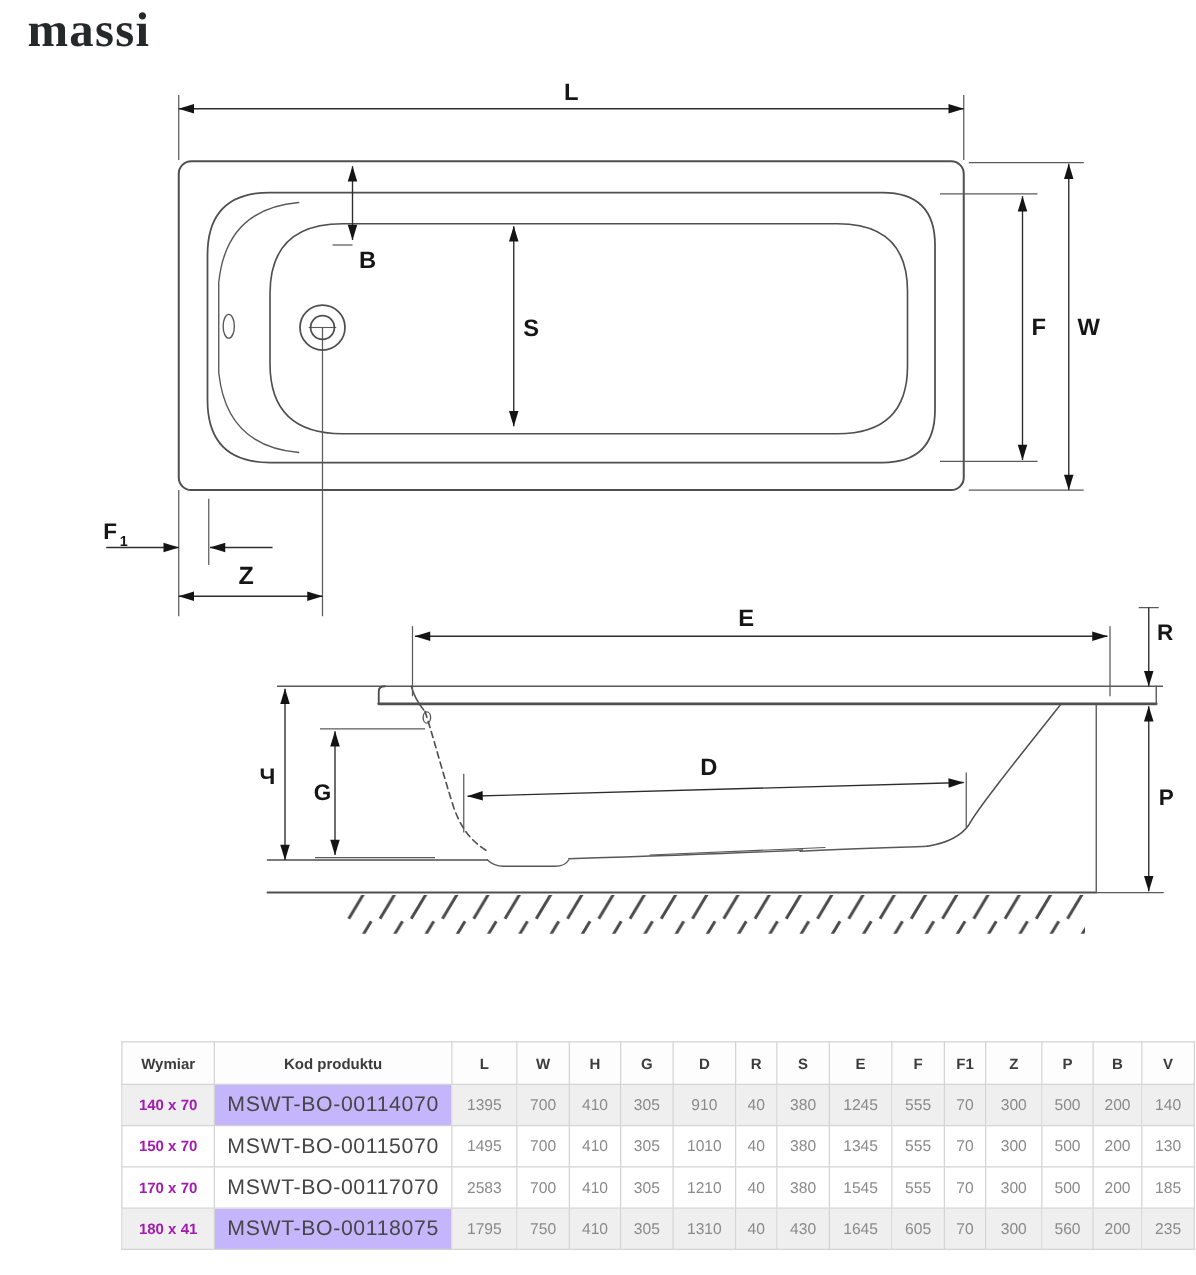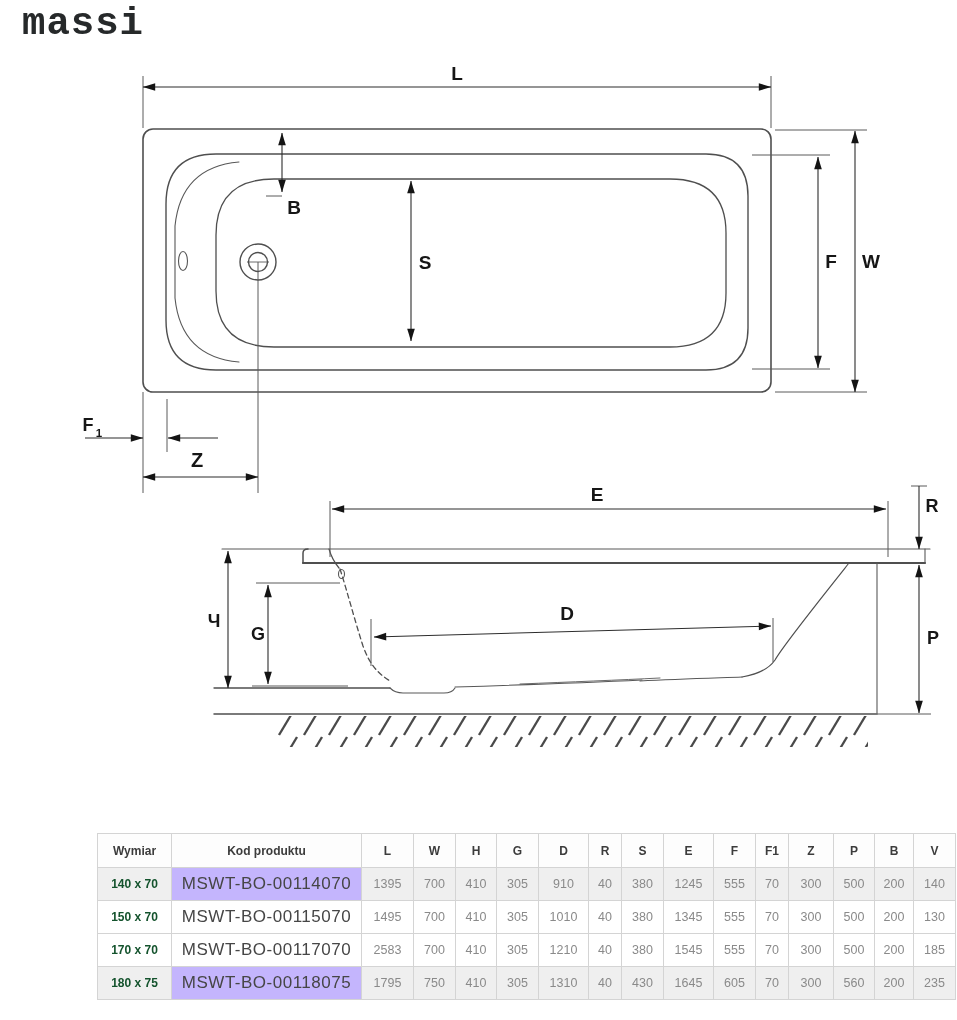--- a/index.html
+++ b/index.html
@@ -1,34 +1,34 @@
 <!DOCTYPE html>
 <html><head>
 <meta charset="utf-8">
 <style>
   html,body{margin:0;padding:0;background:#ffffff;}
   #stage{position:relative;width:957px;height:1020px;background:#ffffff;overflow:hidden;
          font-family:"Liberation Sans",sans-serif;}
-  .logo{position:absolute;left:22px;top:2px;font-family:Liberation Mono, monospace;
+  .logo{position:absolute;left:22px;top:2px;font-family:Liberation Serif, serif;
         font-weight:bold;font-size:39px;color:#26292a;letter-spacing:1px;}
   svg{position:absolute;left:0;top:0;}
   svg text{font-family:"Liberation Sans",sans-serif;font-weight:bold;fill:#161616;}
   .geo{stroke:#4f4f4f;stroke-width:1.5;fill:none;stroke-linecap:round;}
   .geo2{stroke:#585858;stroke-width:1.1;fill:none;stroke-linecap:round;}
   .dim{stroke:#2d2d2d;stroke-width:1.1;fill:none;}
   .ext{stroke:#5a5a5a;stroke-width:1;fill:none;}
   .dash{stroke:#4f4f4f;stroke-width:1.3;fill:none;stroke-dasharray:5 3.5;stroke-linecap:round;}
 
   table.spec{position:absolute;left:97px;top:833px;width:858px;border-collapse:collapse;
              table-layout:fixed;}
   table.spec th,table.spec td{border:1px solid #d4d4d4;text-align:center;padding:0;
              overflow:hidden;white-space:nowrap;}
   table.spec thead th{height:33px;font-size:12px;font-weight:bold;color:#3c3c3c;background:#fdfdfd;}
   table.spec td{height:32px;font-size:12.5px;color:#8a8a8a;background:#ffffff;}
-  table.spec td.wymiar{font-weight:bold;color:#14532d;font-size:12px;}
+  table.spec td.wymiar{font-weight:bold;color:#a21caf;font-size:12px;}
   table.spec td.kod{font-size:17px;color:#464646;letter-spacing:0.5px;}
   table.spec tr.striped td{background:#efefef;}
   table.spec tr.striped td.kod{background:#c4b5fd;}
 </style>
 </head>
 <body>
 
 <div id="stage">
 
   <div class="logo">massi</div>
@@ -227,21 +227,21 @@
           <td class="num">380</td>
           <td class="num">1545</td>
           <td class="num">555</td>
           <td class="num">70</td>
           <td class="num">300</td>
           <td class="num">500</td>
           <td class="num">200</td>
           <td class="num">185</td>
         </tr>
         <tr class="striped">
-          <td class="wymiar">180 x 75</td>
+          <td class="wymiar">180 x 41</td>
           <td class="kod">MSWT-BO-00118075</td>
           <td class="num">1795</td>
           <td class="num">750</td>
           <td class="num">410</td>
           <td class="num">305</td>
           <td class="num">1310</td>
           <td class="num">40</td>
           <td class="num">430</td>
           <td class="num">1645</td>
           <td class="num">605</td>

